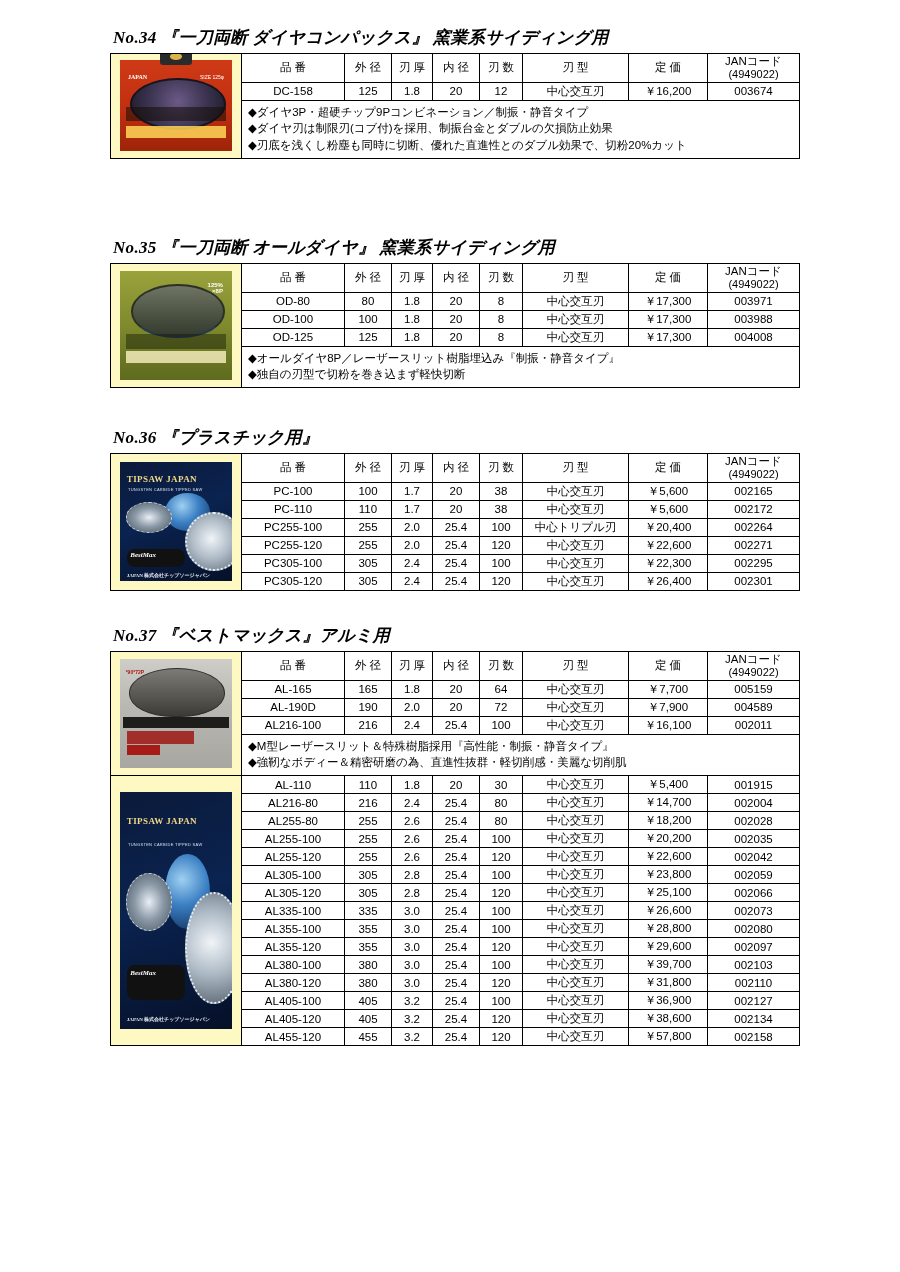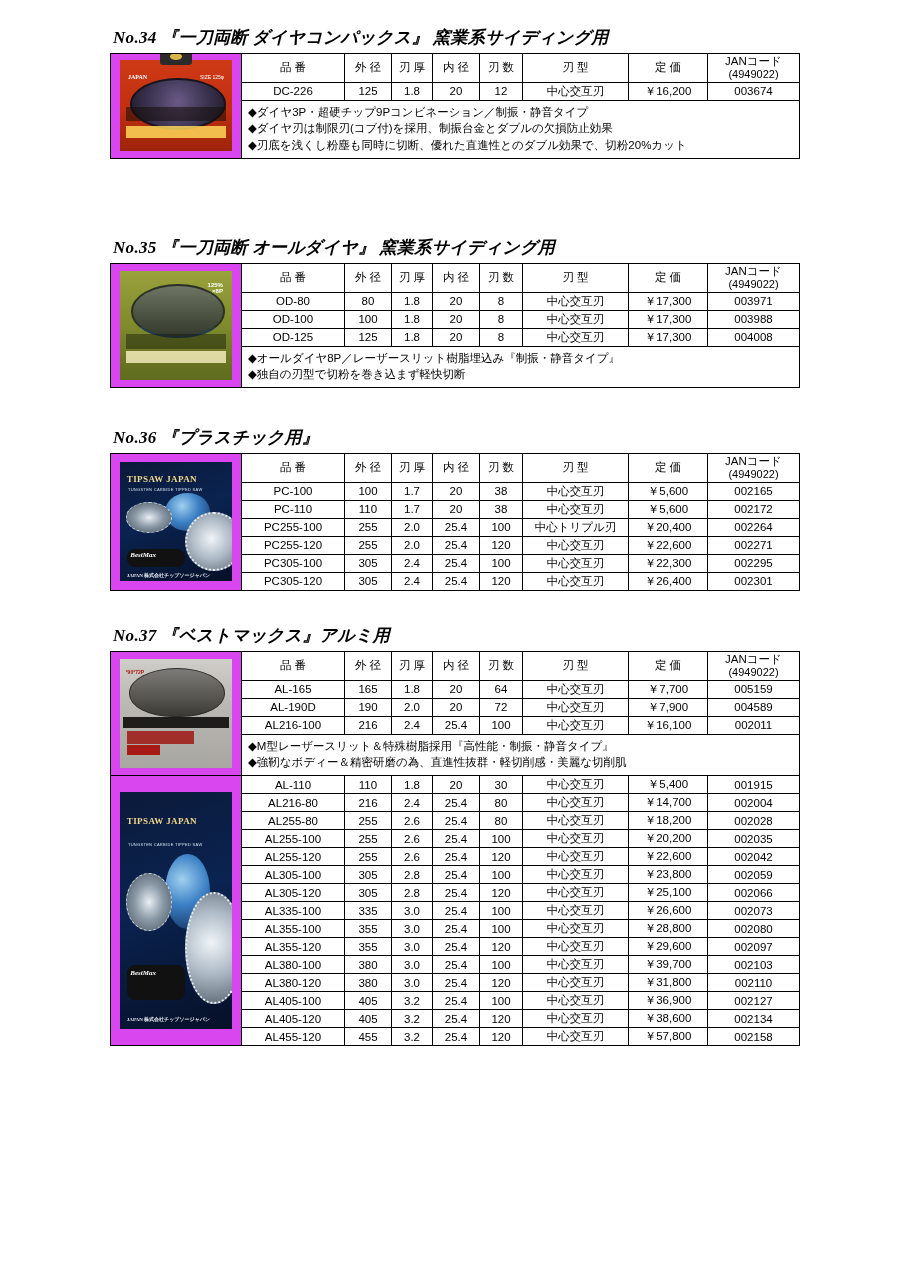--- a/index.html
+++ b/index.html
@@ -79,21 +79,21 @@
   .c-id    { width: 46px; margin-left: 24px; }
   .c-teeth { width: 42px; }
   .c-type  { width: 105px; }
   .c-price { width: 78px; margin-left: 36px; }
   .c-jan   { width: 91px; }
 
   
   .pkg {
     position: relative;
     overflow: hidden;
-    background: #d946ef;
+    background: #fef9c3;
     width: 100%;
     height: 100%;
     min-height: 60px;
   }
   .pkg-inner {
     position: absolute;
     left: 7%; top: 6%;
     width: 86%; height: 88%;
     overflow: hidden;
   }
@@ -235,21 +235,21 @@
             <td class="c-part">品 番</td>
             <td class="c-od">外 径</td>
             <td class="c-th">刃 厚</td>
             <td class="c-id">内 径</td>
             <td class="c-teeth">刃 数</td>
             <td class="c-type">刃 型</td>
             <td class="c-price">定 価</td>
             <td class="c-jan hdr-jan">JANコード<span class="jan-sub">(4949022)</span></td>
           </tr>
           <tr>
-            <td class="c-part">DC-226</td>
+            <td class="c-part">DC-158</td>
             <td class="c-od">125</td>
             <td class="c-th">1.8</td>
             <td class="c-id">20</td>
             <td class="c-teeth">12</td>
             <td class="c-type">中心交互刃</td>
             <td class="c-price">￥16,200</td>
             <td class="c-jan">003674</td>
           </tr>
           <tr>
             <td class="notes-cell" colspan="8">

